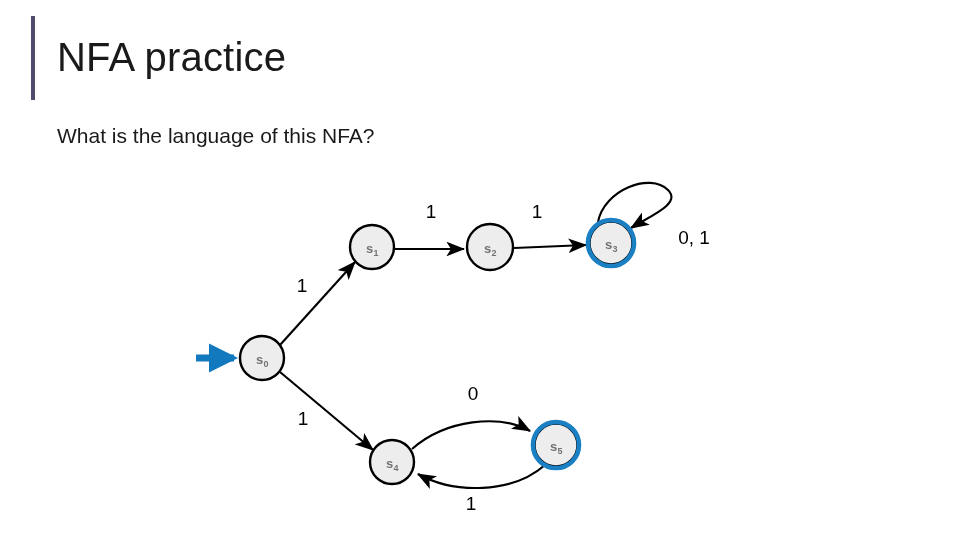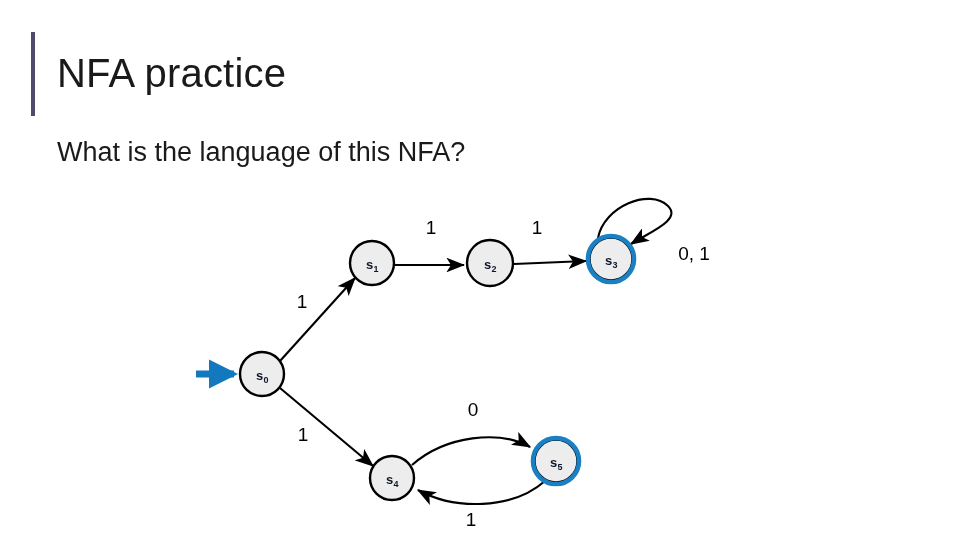--- a/index.html
+++ b/index.html
@@ -11,21 +11,21 @@
   body {
     width: 960px;
     height: 540px;
     overflow: hidden;
     font-family: "Liberation Sans", sans-serif;
     color: #000000;
     position: relative;
   }
   #slide {
     position: absolute;
-    left: 0; top: 16px;
+    left: 0; top: 0;
     width: 960px;
     height: 476px;
     background: #ffffff;
   }
   
   .title-accent {
     position: absolute;
     left: 31px;
     top: 16px;
     width: 4px;
@@ -40,21 +40,21 @@
     font-weight: 400;
     line-height: 48px;
     letter-spacing: 0.2px;
     color: #1a1a1a;
     white-space: nowrap;
   }
   .slide-subtitle {
     position: absolute;
     left: 57px;
     top: 122px;
-    font-size: 27px;
+    font-size: 21px;
     font-weight: 400;
     line-height: 28px;
     color: #1a1a1a;
     white-space: nowrap;
   }
   
   #diagram {
     position: absolute;
     left: 0;
     top: 0;
@@ -68,21 +68,21 @@
     color: #000000;
     white-space: nowrap;
     transform: translate(-50%, -50%);
     line-height: 1;
   }
   .node-label {
     position: absolute;
     transform: translate(-50%, -50%);
     font-size: 13px;
     font-weight: bold;
-    color: #0f172a;
+    color: #737373;
     line-height: 1;
     white-space: nowrap;
   }
   .node-label sub {
     font-size: 9px;
     font-weight: bold;
     vertical-align: baseline;
     position: relative;
     top: 3px;
     left: 0.5px;

